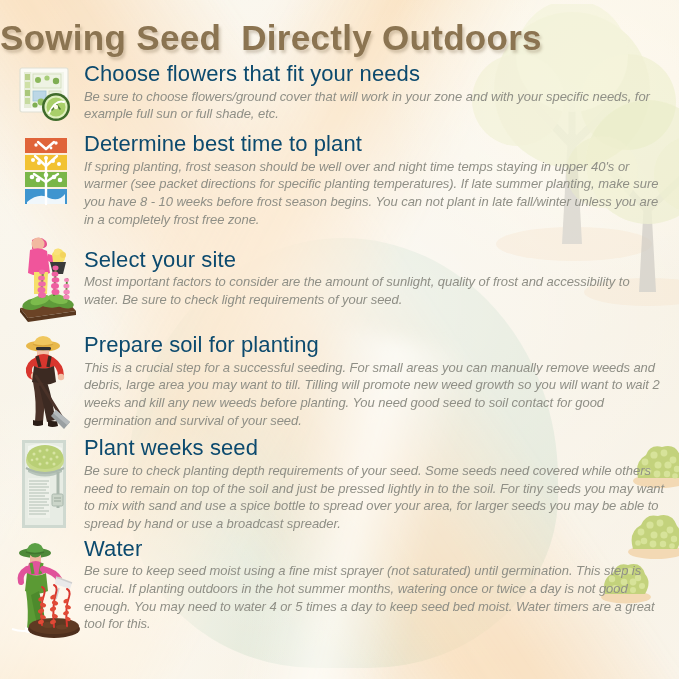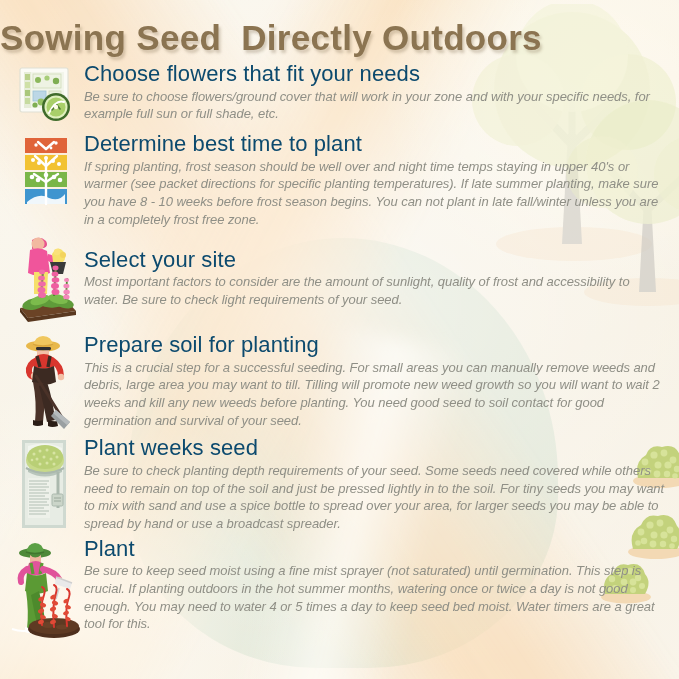--- a/index.html
+++ b/index.html
@@ -576,19 +576,19 @@
             <g fill="#e04a36">
               <ellipse cx="56" cy="62" rx="2.8" ry="1.9" transform="rotate(-30 56 62)"></ellipse>
               <ellipse cx="58" cy="68" rx="3" ry="2" transform="rotate(25 58 68)"></ellipse>
               <ellipse cx="56" cy="74" rx="3" ry="2" transform="rotate(-25 56 74)"></ellipse>
               <ellipse cx="58" cy="80" rx="2.8" ry="1.9" transform="rotate(25 58 80)"></ellipse>
             </g>
           </g>
         </svg>
       </div>
       <div class="step-body">
-        <h2 class="step-title">Plant</h2>
+        <h2 class="step-title">Water</h2>
         <p class="step-text">Be sure to keep seed moist using a fine mist sprayer (not saturated) until germination. This step is crucial. If planting outdoors in the hot summer months, watering once or twice a day is not good enough. You may need to water 4 or 5 times a day to keep seed bed moist. Water timers are a great tool for this.</p>
       </div>
     </div>
 
   </div>
 </div>
 
 </body></html>

